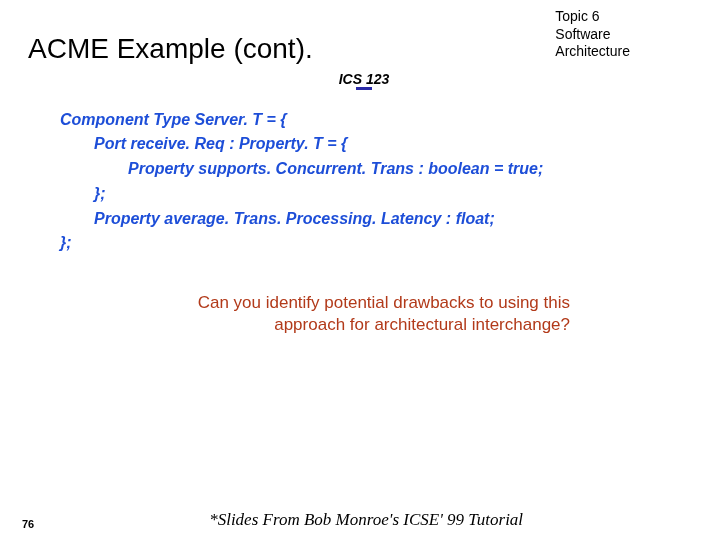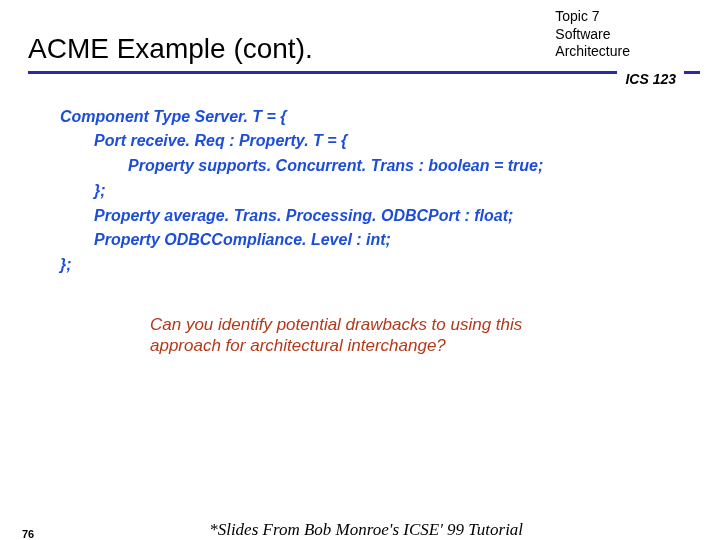--- a/index.html
+++ b/index.html
@@ -26,22 +26,23 @@
   .topic {
     font-family: Tahoma, Verdana, Arial, sans-serif;
     font-size: 14px;
     line-height: 1.25;
     color: #000;
     padding-right: 70px;
     padding-bottom: 4px;
   }
   .rule-row {
     display: flex;
-    align-items: flex-start;
+    align-items: center;
     padding: 6px 20px 0 28px;
+    flex-direction: column;
   }
   .rule-left {
     height: 3px;
     background: #2a2aa8;
     flex: 1;
   }
   .course {
     font-family: Tahoma, Verdana, Arial, sans-serif;
     font-size: 14px;
     font-weight: 700;
@@ -62,29 +63,28 @@
     padding: 18px 0 0 60px;
     line-height: 1.55;
     font-style: italic;
   }
   .ind1 { padding-left: 34px; }
   .ind2 { padding-left: 68px; }
   .question {
     font-family: Arial, Helvetica, sans-serif;
     font-size: 17px;
     color: #b23a1a;
-    text-align: left;
+    text-align: right;
     width: 420px;
     margin: 36px auto 0 auto;
     line-height: 1.25;
-    font-style: italic;
   }
   .footer {
     position: absolute;
-    bottom: 0;
+    bottom: 10px;
     left: 0;
     right: 0;
     display: flex;
     align-items: flex-end;
     padding: 0 22px 0 22px;
   }
   .page-num {
     font-family: Arial, Helvetica, sans-serif;
     font-size: 11px;
     font-weight: 700;
@@ -98,39 +98,38 @@
     font-size: 17px;
     color: #000;
   }
 </style>
 </head>
 <body>
 
 <div class="header">
   <div class="title">ACME Example (cont).</div>
   <div class="topic">
-    <div>Topic 7</div>
+    <div>Topic 6</div>
     <div>Software</div>
     <div>Architecture</div>
   </div>
 </div>
 
 <div class="rule-row">
   <div class="rule-left"></div>
   <div class="course">ICS 123</div>
   <div class="rule-right"></div>
 </div>
 
 <div class="code-block">
   <div>Component Type Server. T = {</div>
   <div class="ind1">Port receive. Req : Property. T = {</div>
   <div class="ind2">Property supports. Concurrent. Trans : boolean = true;</div>
   <div class="ind1">};</div>
-  <div class="ind1">Property average. Trans. Processing. ODBCPort : float;</div>
-  <div class="ind1">Property ODBCCompliance. Level : int;</div>
+  <div class="ind1">Property average. Trans. Processing. Latency : float;</div>
   <div>};</div>
 </div>
 
 <div class="question">Can you identify potential drawbacks to using this approach for architectural interchange?</div>
 
 <div class="footer">
   <div class="page-num">76</div>
   <div class="credit">*Slides From Bob Monroe's ICSE' 99 Tutorial</div>
 </div>
 

